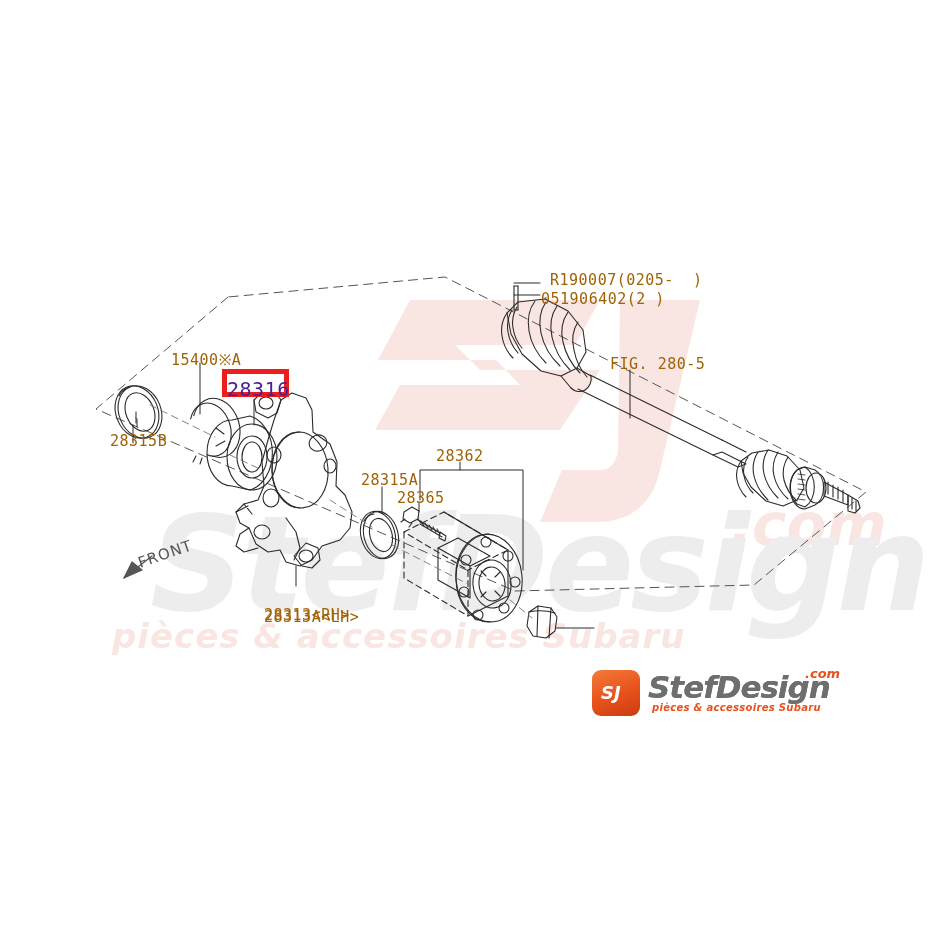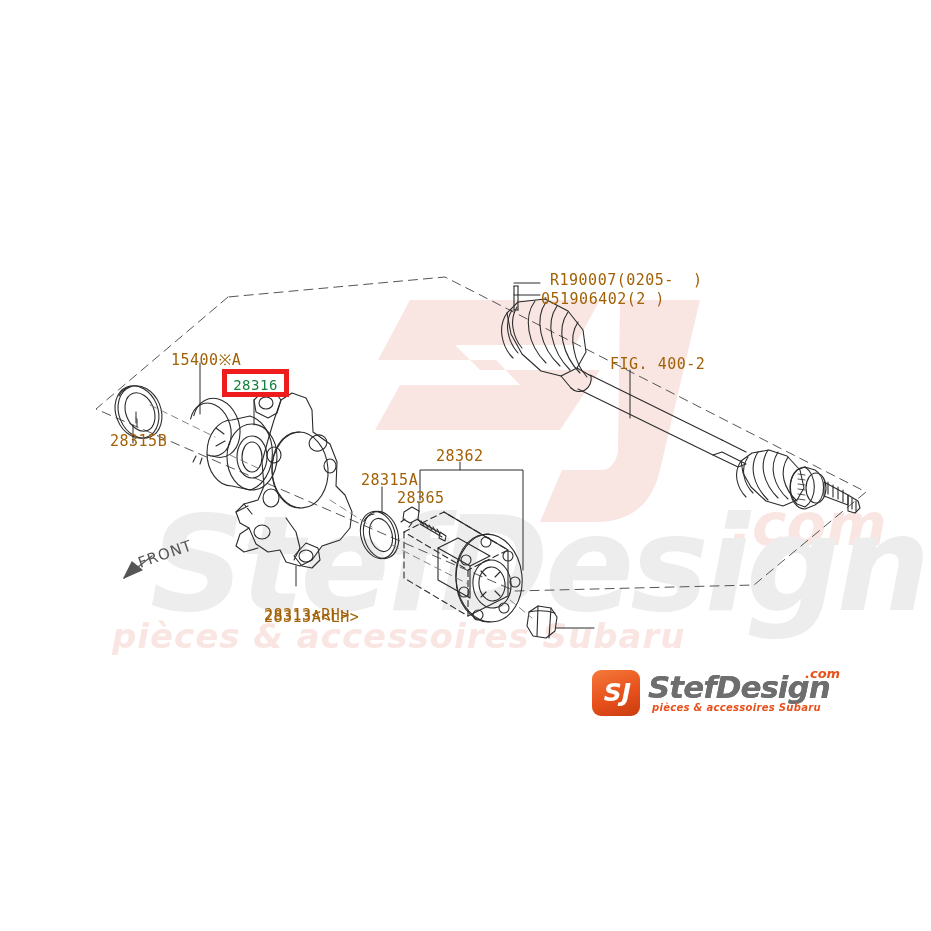--- a/index.html
+++ b/index.html
@@ -7,29 +7,29 @@
        font-family:"DejaVu Sans Mono","Liberation Mono",monospace;}
   #stage{position:relative;width:931px;height:931px;background:#fff;}
   svg.layer{position:absolute;left:0;top:0;width:931px;height:931px;}
   .lbl{position:absolute;white-space:pre;color:#a16207;
        font-family:"DejaVu Sans Mono","Liberation Mono",monospace;
        font-size:15px;letter-spacing:.5px;line-height:19px;}
   .lbl.sm{font-size:14px;}
   #hl{position:absolute;left:222px;top:369px;width:67px;height:28px;
       border:5px solid #ee1c1c;background:#fff;box-sizing:border-box;}
   #hl span{position:absolute;left:0;top:3px;width:100%;text-align:center;
-      font-size:14px;color:#15803d;letter-spacing:.5px;}
+      font-size:20px;color:#4c1d95;letter-spacing:.5px;}
   #logo{position:absolute;left:592px;top:668px;width:268px;height:52px;}
   #logo .mark{position:absolute;left:0;top:2px;width:48px;height:46px;
     background:linear-gradient(160deg,#f47a3a 0%,#e8511c 55%,#c83c0f 100%);
     border-radius:9px;}
   #logo .mark b{position:absolute;left:9px;top:7px;right:9px;bottom:7px;
     color:#fff;font-family:"DejaVu Sans","Liberation Sans",sans-serif;
-    font-weight:bold;font-style:italic;font-size:25px;line-height:32px;
-    text-align:right;}
+    font-weight:bold;font-style:italic;font-size:18px;line-height:32px;
+    text-align:left;}
   #logo .word{position:absolute;left:56px;top:2px;
     font-family:"DejaVu Sans","Liberation Sans",sans-serif;
     font-style:italic;font-weight:bold;font-size:31px;line-height:34px;
     color:#6e6e6e;letter-spacing:-1px;
     background:linear-gradient(180deg,#9a9a9a 0%,#5a5a5a 48%,#8f8f8f 100%);
     -webkit-background-clip:text;}
   #logo .dotcom{position:absolute;left:213px;top:-2px;color:#e8511c;
     font-family:"DejaVu Sans","Liberation Sans",sans-serif;
     font-style:italic;font-weight:bold;font-size:13px;}
   #logo .tag{position:absolute;left:60px;top:34px;color:#e8511c;
@@ -268,21 +268,21 @@
     <span>28316</span>
   </div>
 
   <div class="lbl" style="left:264px;top:606px;text-align:right;">28313&lt;RH&gt;</div>
   <div class="lbl" style="left:264px;top:608px;">28313A&lt;LH&gt;</div>
   <div class="lbl" style="left:361px;top:471px;">28315A</div>
   <div class="lbl" style="left:397px;top:489px;">28365</div>
   <div class="lbl" style="left:436px;top:447px;">28362</div>
   <div class="lbl" style="left:550px;top:271px;">R190007(0205-  )</div>
   <div class="lbl" style="left:541px;top:290px;">051906402(2 )</div>
-  <div class="lbl" style="left:610px;top:355px;">FIG. 400-2</div>
+  <div class="lbl" style="left:610px;top:355px;">FIG. 280-5</div>
 
   <div id="front">FRONT</div>
 
   <div id="logo">
     <div class="mark">
       <b>SJ</b>
     </div>
     <div class="word">StefDesign</div>
     <div class="dotcom">.com</div>
     <div class="tag">pièces &amp; accessoires Subaru</div>

